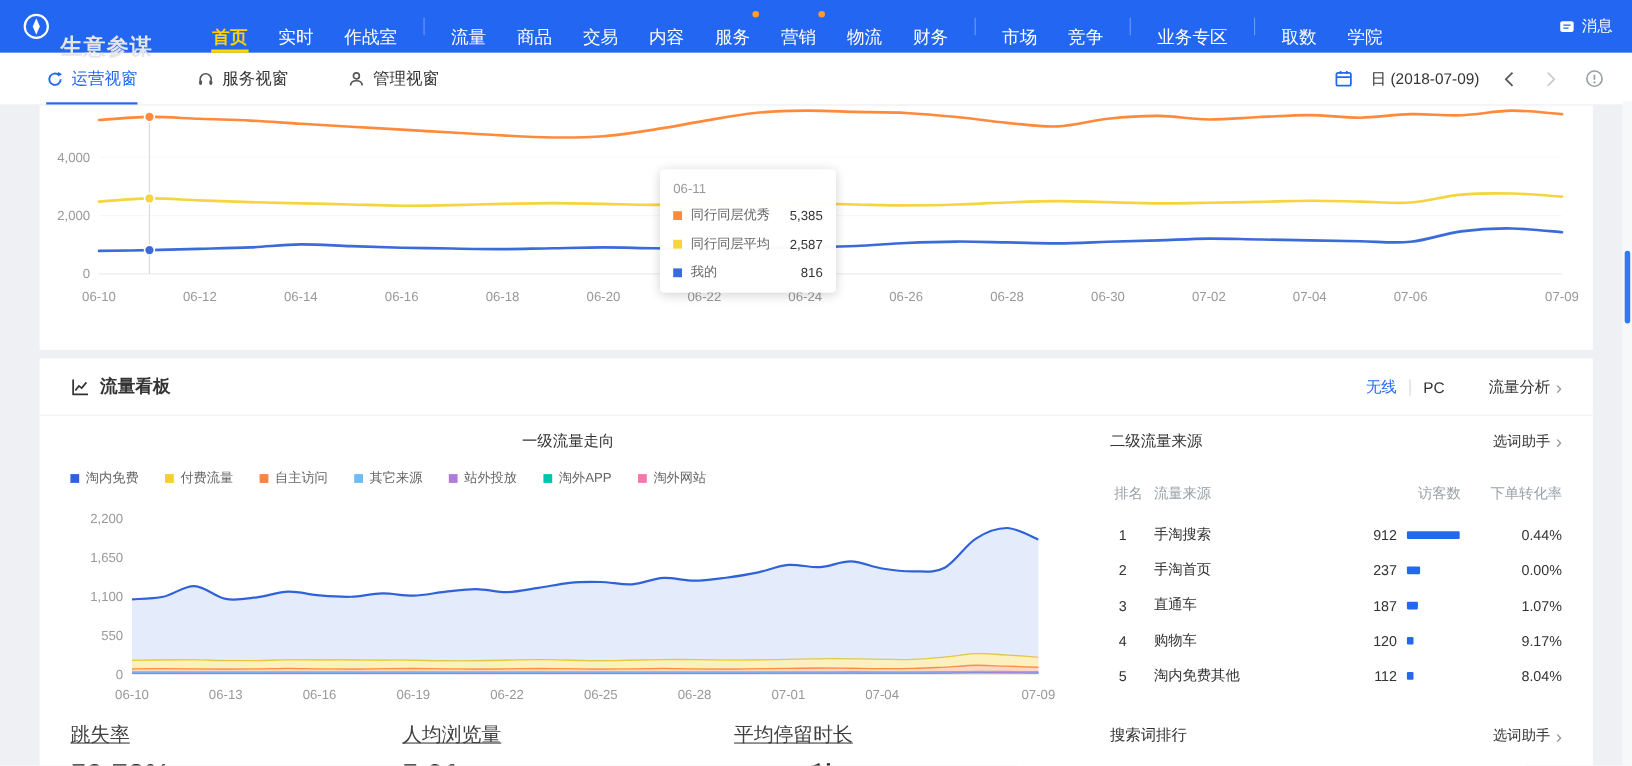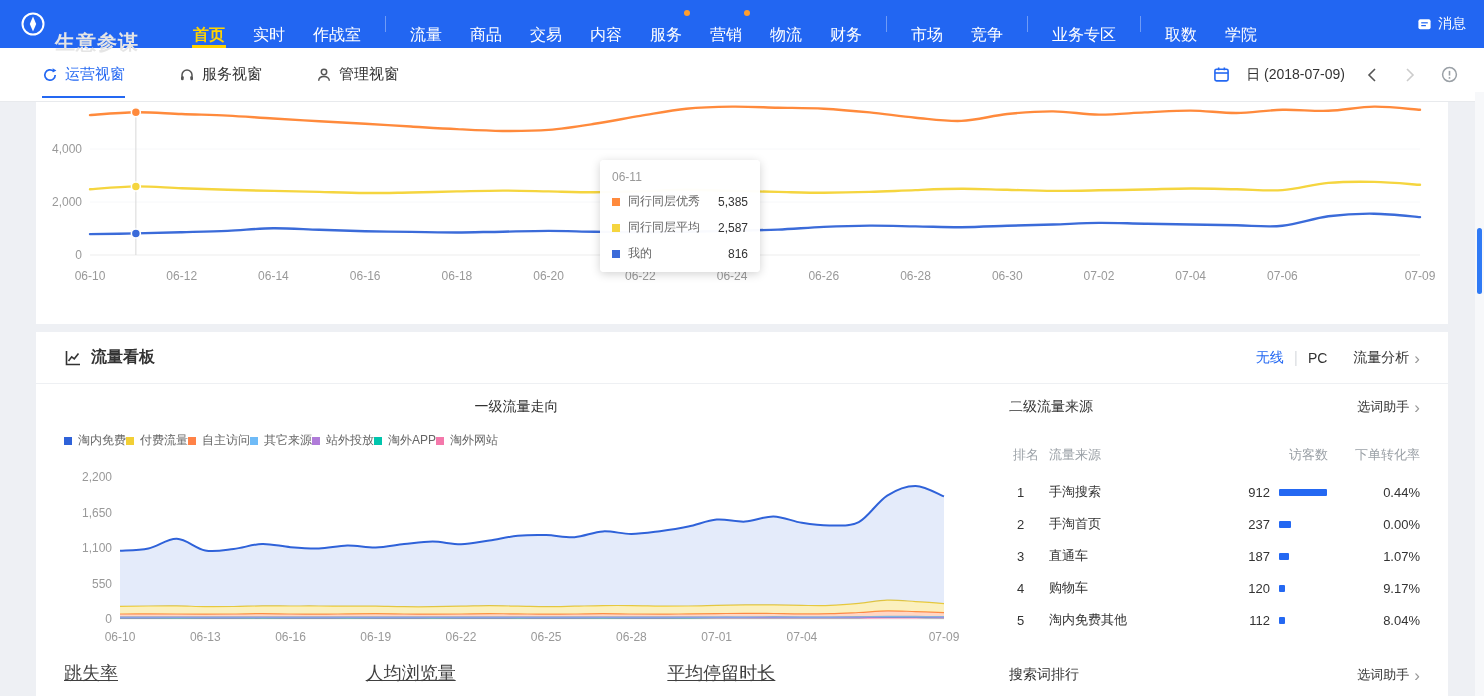--- a/index.html
+++ b/index.html
@@ -13,21 +13,21 @@
   .brand-title { color:#e5e5e5; font-size:20px; font-weight:bold; letter-spacing:1px; white-space:nowrap;margin-top:36px; }
   .nav-items { display:flex; align-items:center; flex:1; min-width:0; }
   .nav-item { color:#fff; font-size:16px; padding:11px 14px; height:48px; line-height:48px; cursor:pointer; position:relative; white-space:nowrap; }
   .nav-item.active { color:#ffd200; font-weight:bold; }
   .nav-item.active::after { content:""; position:absolute; left:13px; right:13px; bottom:0; height:3px; background:#ffd200; }
   .dot { position:absolute; top:10px; right:6px; width:6px; height:6px; border-radius:50%; background:#ff9d2e; }
   .nav-divider { width:1px; height:16px; background:rgba(255,255,255,0.35); margin:0 10px; flex:none; }
   .nav-message { display:flex; align-items:center; gap:6px; color:#fff; font-size:14px; margin-left:8px; cursor:pointer; white-space:nowrap; }
 
   
-  .tabbar { height:54px; background:#fff; display:flex; align-items:center; padding:0 26px 0 42px; border-bottom:1px solid #e8eaed; }
+  .tabbar { height:48px; background:#fff; display:flex; align-items:center; padding:0 26px 0 42px; border-bottom:1px solid #e8eaed; }
   .tabs { display:flex; align-items:center; height:44px; }
   .tab { display:flex; align-items:center; gap:7px; font-size:15px; color:#333; margin-right:54px; height:44px; cursor:pointer; position:relative; }
   .tab.active { color:#2468f2; }
   .tab.active::after { content:""; position:absolute; bottom:-1px; left:0; right:0; height:2px; background:#2468f2; }
   .tab-icon { display:inline-flex; width:16px; height:16px; }
   .tab-right { margin-left:auto; display:flex; align-items:center; gap:16px; }
   .date-label { font-size:14px; color:#333; cursor:pointer; }
   .chev { display:inline-flex; cursor:pointer; padding:0 6px; }
   .info-btn { display:inline-flex; cursor:pointer; margin-left:4px; }
 
@@ -45,28 +45,28 @@
   .tt-value { color:#333; margin-left:10px;text-align:center; }
 
   .card2 { margin-top:8px; height:374px; overflow:hidden; }
   .card2-header { height:52px; display:flex; align-items:center; padding:0 28px; border-bottom:1px solid #eef0f3; }
   .card2-title { font-size:16px; color:#333; font-weight:bold; margin-left:9px; }
   .header-right { margin-left:auto; display:flex; align-items:center; }
   .toggles { display:flex; align-items:center; }
   .toggle { font-size:14px; color:#333; cursor:pointer; }
   .toggle.active { color:#2468f2; }
   .toggle-sep { color:#dcdfe3; margin:0 10px; }
-  .hdr-link { display:flex; align-items:flex-end; font-size:14px; color:#333; margin-left:26px; cursor:pointer; }
+  .hdr-link { display:flex; align-items:flex-end; font-size:14px; color:#333; margin-left:40px; cursor:pointer; }
   .arrow { color:#999; font-size:17px; line-height:1; margin-left:5px; }
 
   .card2-body { display:flex; padding:14px 28px 0; }
   .pane-left { width:905px; flex:none; }
   .pane-right { flex:1; min-width:0; margin-left:40px; }
   .pane-title { font-size:14px; color:#333;text-align:center; }
-  .legend { display:flex; align-items:center; margin-top:16px; }
+  .legend { display:flex; align-items:center; gap:24px; margin-top:16px; }
   .legend-item { display:flex; align-items:center; gap:6px; font-size:12px; color:#666; white-space:nowrap; }
   .legend-swatch { width:8px; height:8px; display:inline-block; }
   #chart2 { margin-top:12px; }
 
   .metrics { display:flex; margin-top:8px; }
   .metric { width:310px; }
   .metric-label { font-size:18px; color:#404040;text-decoration:underline; }
   .metric-value { font-size:26px; font-weight:bold; color:#222; margin-top:9px; letter-spacing:0.5px; }
 
   .pane-right-header { display:flex; align-items:center; justify-content:space-between; }

